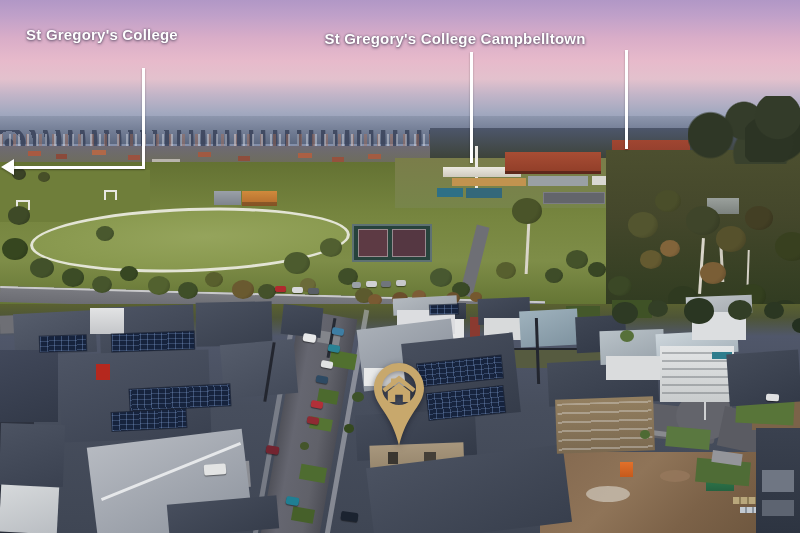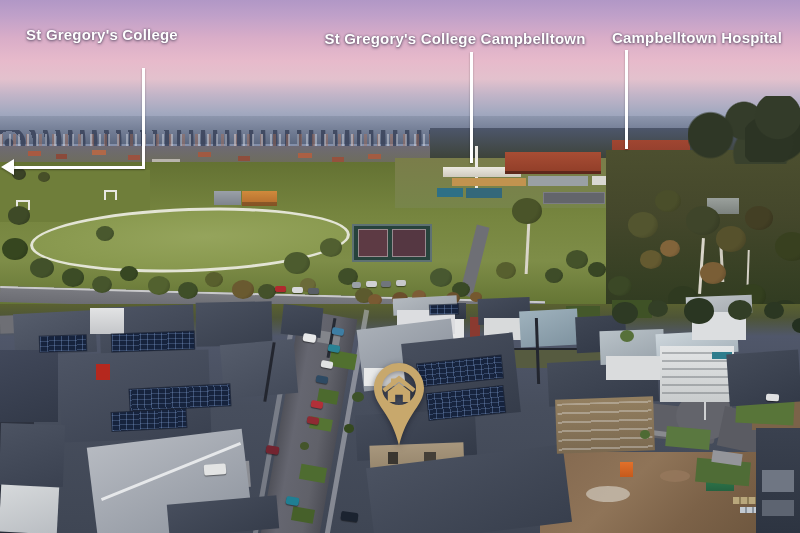--- a/index.html
+++ b/index.html
@@ -256,23 +256,20 @@
     </div>
     <div class="lead" style="left:142px;top:60px;width:3px;height:99px;"></div>
     <div class="lead" style="left:10px;top:158px;width:135px;height:3px;"></div>
     <div class="arrow-w" style="left:1px;top:151px;"></div>
 
     <div class="lbl" style="left:324px;top:21px;width:262px;">
       <div>St Gregory's College Campbelltown</div>
     </div>
     <div class="lead" style="left:470px;top:44px;width:3px;height:111px;"></div>
 
-    <div class="lbl" style="left:601px;top:20px;width:192px;">
-      <div>Campbelltown Hospital</div>
-    </div>
     <div class="lead" style="left:625px;top:42px;width:3px;height:99px;"></div>
 
     <svg class="pin" width="56" height="86" viewBox="0 0 56 86" fill="#c8a86c">
       <path fill-rule="evenodd" d="M28 1 C14.2 1 3 12.2 3 26 c0 9.5 4.8 15.6 11.6 26 4.9 7.6 9.4 15.9 13.4 31.5 4 -15.6 8.5 -23.9 13.4 -31.5 C48.2 41.6 53 35.5 53 26 53 12.2 41.8 1 28 1 Z M28 43 a17 17 0 1 1 0.01 -34 17 17 0 0 1 -0.01 34 Z"></path>
       <g>
         <path d="M20 16.5 h4.4 v6.5 h-4.4 Z"></path>
         <path d="M28 13.5 L11.5 27 l2.6 3.2 L28 19.8 l13.9 10.4 2.6 -3.2 Z"></path>
         <path d="M16.8 29.5 L28 21 l11.2 8.5 V40 h-7.4 v-7.2 h-7.6 V40 h-7.4 Z"></path>
       </g>
     </svg>

